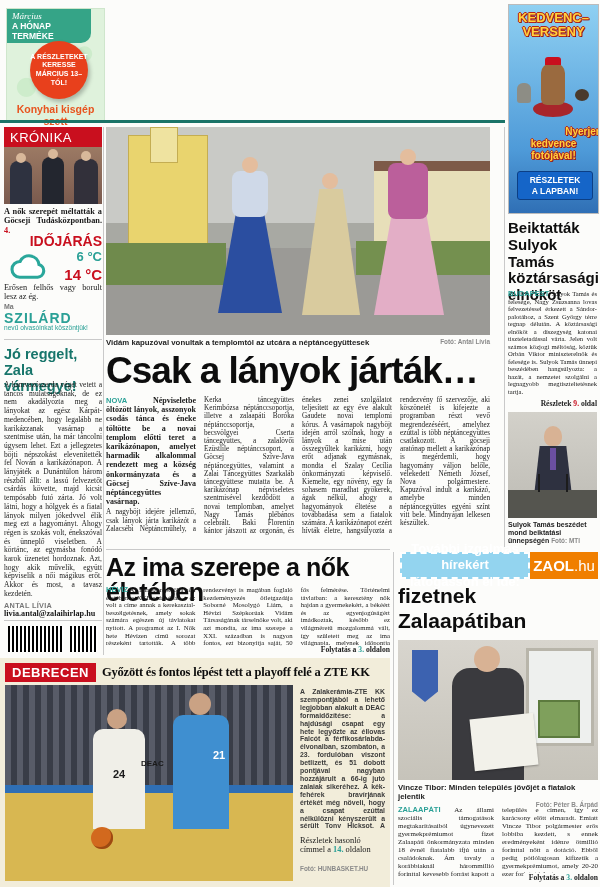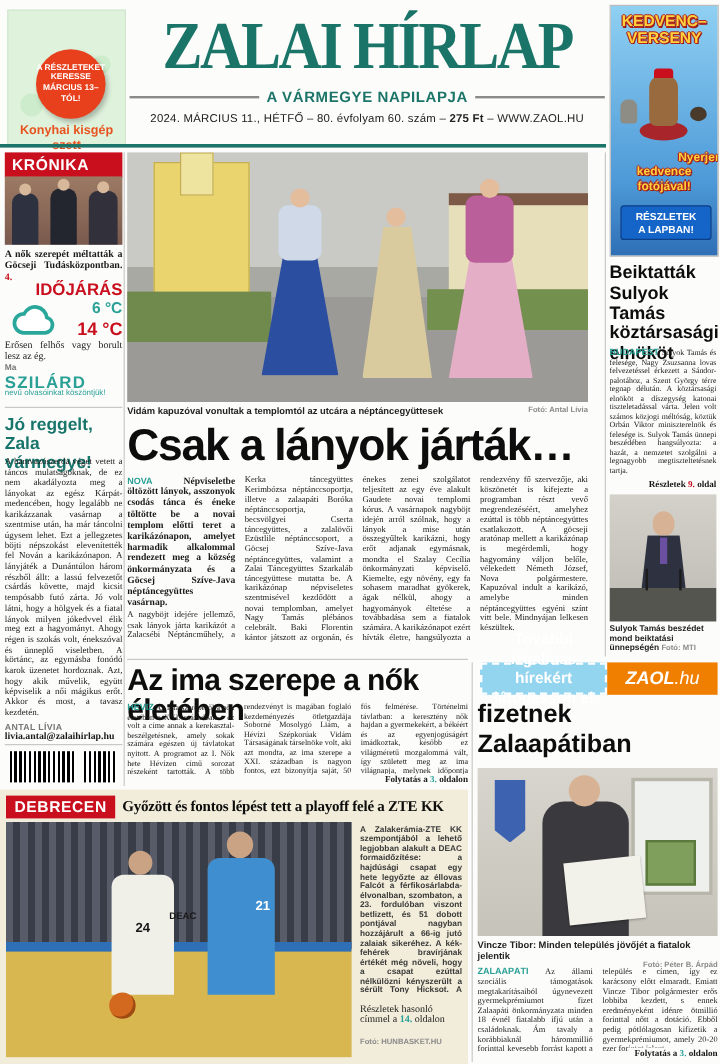--- a/index.html
+++ b/index.html
@@ -12,21 +12,21 @@
   
   .mast-title{font-family:"Liberation Serif",serif;font-weight:bold;color:#1b7468;
               font-size:50px;letter-spacing:-2px;line-height:1;text-align:center;
               transform:scaleY(1.12);transform-origin:top center;white-space:nowrap;}
   .sub-row{display:flex;align-items:center;gap:6px;}
   .sub-row .line{flex:1;height:2px;background:#8a8a8a;}
   .subtitle{color:#1b7468;font-weight:bold;font-size:12.5px;letter-spacing:.5px;}
   .dateline{font-size:9.5px;color:#222;text-align:center;letter-spacing:.2px;}
   .teal-rule{background:#1b7468;height:3px;}
   
-  .kronika-head{background:#c90f1e;color:#fff;font-weight:bold;font-size:13px;
+  .kronika-head{background:#c90f1e;color:#fff;font-weight:normal;font-size:13px;
                 padding:3px 6px;letter-spacing:.5px;}
   .wx-title{color:#c90f1e;font-weight:bold;font-size:14px;text-align:right;}
   .name-big{color:#2aa096;font-weight:bold;font-size:14px;letter-spacing:1px;}
   .ed-title{color:#17756b;font-weight:bold;font-size:14.5px;line-height:1.1;}
   .ed-body{font-size:7.5px;line-height:8.7px;}
   .barcode{background:repeating-linear-gradient(90deg,#000 0 2px,#fff 2px 4px);}
   
   .hl1{font-size:37px;letter-spacing:-1px;line-height:1;color:#0d0d0d;}
   .hl2{font-size:25px;letter-spacing:-.5px;line-height:1;color:#0d0d0d;}
   .hl3{font-size:15px;line-height:1.12;color:#0d0d0d;}
@@ -80,35 +80,28 @@
               line-height:7.9px;color:#3a3a3a;text-align:justify;}
   
   .ph{overflow:hidden;position:absolute;}
 </style>
 </head>
 <body>
 
 <div class="page">
 
   <div class="abs month-ad" style="left:6px;top:8px;width:97px;height:112px;">
+    <div class="month-banner abs" style="left:0;top:0;width:74px;">
+      <div class="month-script">Március</div>
+      <div class="month-bannertext">A HÓNAP TERMÉKE</div>
+    </div>
     <div class="month-circle abs" style="left:23px;top:32px;width:58px;height:58px;">A RÉSZLETEKET KERESSE MÁRCIUS 13–TÓL!</div>
     <div class="month-product abs" style="left:0;top:94px;width:97px;">Konyhai kisgép szett</div>
   </div>
 
-  <div class="abs" style="left:108px;top:10px;width:396px;">
-    <div class="mast-title">ZALAI HÍRLAP</div>
-    <div class="sub-row sans" style="margin-top:14px;">
-      <div class="line"></div>
-      <span class="subtitle">A VÁRMEGYE NAPILAPJA</span>
-      <div class="line"></div>
-    </div>
-    <div class="dateline sans" style="margin-top:6px;">
-      <span>2024. MÁRCIUS 11., HÉTFŐ – 80. évfolyam 60. szám – </span><span class="b">275 Ft</span><span> – WWW.ZAOL.HU</span>
-    </div>
-  </div>
 
   <div class="abs teal-rule" style="left:0;top:120px;width:505px;"></div>
 
   <div class="abs pet-ad" style="left:508px;top:4px;width:89px;height:208px;">
     <div class="bubble" style="font-size:13px;margin-top:6px;">KEDVENC–</div>
     <div class="bubble" style="font-size:13px;">VERSENY</div>
 
     <div class="abs" style="left:24px;top:96px;width:40px;height:16px;background:#a8252b;border-radius:50%;"></div>
     <div class="abs" style="left:32px;top:58px;width:24px;height:42px;background:#9a6a3f;border-radius:10px 10px 6px 6px;"></div>
     <div class="abs" style="left:36px;top:52px;width:16px;height:8px;background:#c90f1e;border-radius:3px 3px 0 0;"></div>
@@ -233,21 +226,21 @@
     <span class="credit">Fotó: MTI</span>
   </div>
 
   <div class="abs vrule" style="left:393px;top:552px;height:333px;"></div>
 
   <div class="abs" style="left:400px;top:552px;width:198px;height:27px;display:flex;">
     <div class="zaol-blue" style="flex:1;">
       <div>További izgalmas hírekért</div>
       <div>látogasson el ide:</div>
     </div>
-    <div class="zaol-orange" style="width:92px;font-style:italic;">
+    <div class="zaol-orange" style="width:68px;">
       <span>ZAOL</span>
         <span style="font-weight:normal;">.hu</span>
     </div>
   </div>
 
   <div class="abs hl4 sans b" style="left:398px;top:584px;width:200px;">
     <div>fizetnek Zalaapátiban</div>
   </div>
 
   <div class="abs ph" style="left:398px;top:640px;width:200px;height:140px;background:linear-gradient(#d8d5ce,#c6c3ba);">

